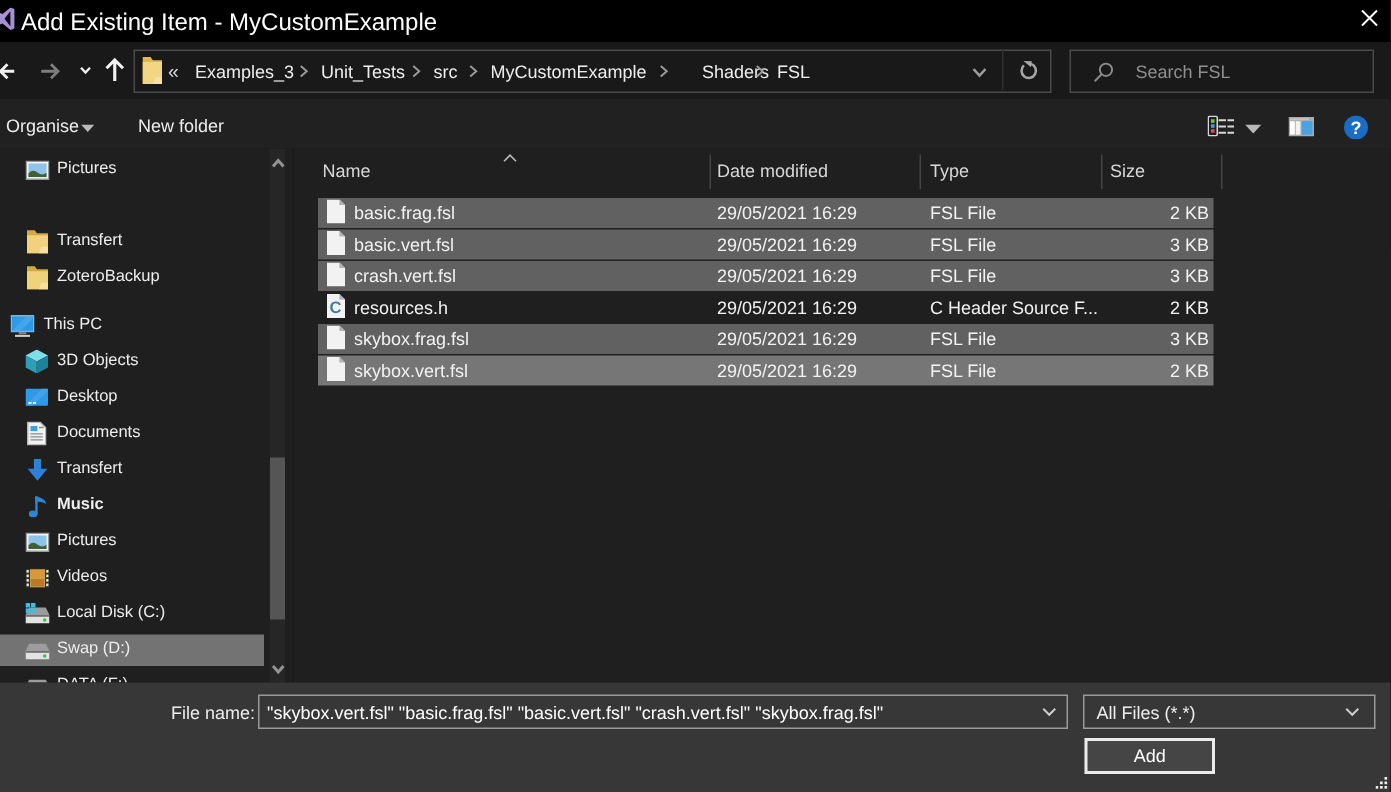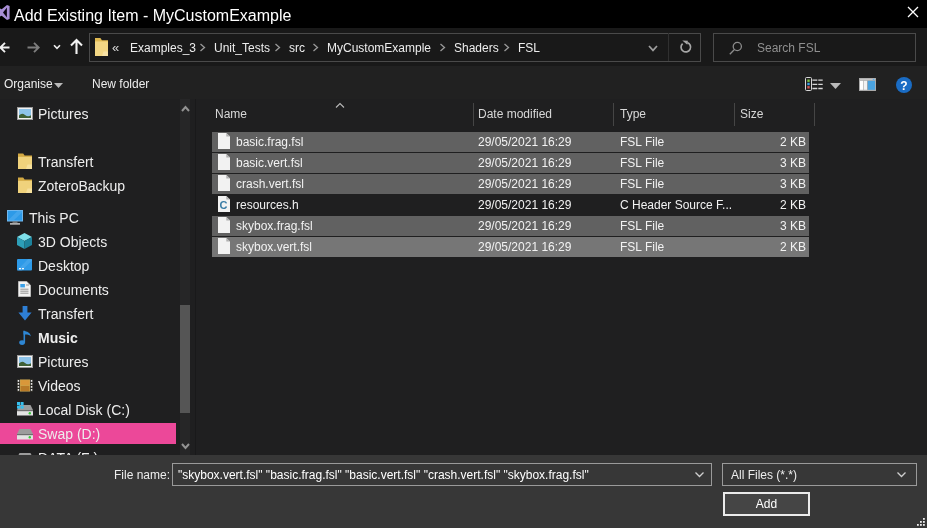--- a/index.html
+++ b/index.html
@@ -20,21 +20,21 @@
   background:#191919; border:1px solid #4a4a4a; }
 .crumb { position:absolute; top:13px; color:#ededed; font-size:12px; white-space:nowrap; }
 
 
 #toolbar { position:absolute; left:0; top:66px; width:927px; height:33px; background:#212121;padding-left:44px; }
 #toolbar .t { position:absolute; top:11px; color:#ededed; font-size:12px; }
 
 
 #content { position:absolute; left:0; top:99px; width:927px; height:356px; background:#1f1f20; overflow:hidden; }
 #sidebar { position:absolute; left:0; top:0; width:180px; height:356px; overflow:hidden; }
-.sbitem { position:absolute; left:0; width:176px; height:21px; color:#ededed; font-size:14px; }
+.sbitem { position:absolute; left:0; width:176px; height:21px; color:#ededed; font-size:11px; }
 .sbitem .lbl { position:absolute; left:38px; top:3px; white-space:nowrap; }
 #sbtrack { position:absolute; left:180px; top:0px; width:10px; height:356px; background:#262627; }
 #sbthumb { position:absolute; left:180px; top:206px; width:10px; height:108px; background:#555555; }
 
 
 #flist { position:absolute; left:196px; top:0; width:731px; height:356px; }
 .hdr { position:absolute; top:8px; color:#d8d8d8; font-size:12px; }
 .colsep { position:absolute; top:4px; width:1px; height:23px; background:#454545; }
 .row { position:absolute; left:16px; width:597px; height:20px; font-size:12px; color:#f2f2f2; }
 .row.sel { background:#616161; }
@@ -89,21 +89,21 @@
     <svg class="abs" style="left:95px;top:9px" width="13" height="19" viewBox="0 0 13 19">
       <path d="M0 1 h5.4 l1.5 2.2 H13 V19 H0 Z" fill="#e0b951"></path>
       <path d="M0 4.4 H13 V19 H0 Z" fill="#f2d684"></path>
       <path d="M8.5 14.5 H13 V19 H7 Z" fill="#f7e1a4"></path>
     </svg>
     <div class="crumb" style="left:112px;top:12px;font-size:13px;color:#d8d8d8">«</div>
     <div class="crumb" style="left:130px">Examples_3</div>
     <div class="crumb" style="left:214px">Unit_Tests</div>
     <div class="crumb" style="left:289px">src</div>
     <div class="crumb" style="left:327px">MyCustomExample</div>
-    <div class="crumb" style="left:454px">Shaders</div>
+    <div class="crumb" style="left:468px">Shaders</div>
     <div class="crumb" style="left:518px">FSL</div>
     <svg class="abs" style="left:199px;top:15px" width="7" height="9" viewBox="0 0 7 9">
         <path d="M1.5 1 L5.5 4.5 L1.5 8" stroke="#9a9a9a" stroke-width="1.3" fill="none"></path>
       </svg>
     <svg class="abs" style="left:274px;top:15px" width="7" height="9" viewBox="0 0 7 9">
         <path d="M1.5 1 L5.5 4.5 L1.5 8" stroke="#9a9a9a" stroke-width="1.3" fill="none"></path>
       </svg>
     <svg class="abs" style="left:312px;top:15px" width="7" height="9" viewBox="0 0 7 9">
         <path d="M1.5 1 L5.5 4.5 L1.5 8" stroke="#9a9a9a" stroke-width="1.3" fill="none"></path>
       </svg>
@@ -270,21 +270,21 @@
             <circle cx="12.8" cy="11.3" r="1.2" fill="#37c837"></circle>
             <g fill="#35c0f0">
               <rect x="0" y="0" width="3" height="3"></rect>
               <rect x="3.6" y="0" width="3" height="3"></rect>
               <rect x="0" y="3.6" width="3" height="3"></rect>
               <rect x="3.6" y="3.6" width="3" height="3"></rect>
             </g>
           </svg>
           <span class="lbl" style="left:38px">Local Disk (C:)</span>
         </div>
-      <div class="sbitem" style="top:324px;background:#ec4899;">
+      <div class="sbitem" style="top:324px;background:#737373;">
           <svg class="abs" style="left:17px;top:6px" width="16" height="11" viewBox="0 0 16 11">
             <path d="M2.5 0 H13.5 L16 5 H0 Z" fill="#9c9c9c"></path>
             <rect x="0" y="5" width="16" height="5.5" fill="#e3e3e3"></rect>
             <rect x="0" y="5" width="16" height="1.2" fill="#6e6e6e"></rect>
             <circle cx="12.8" cy="8.3" r="1.2" fill="#37c837"></circle>
           </svg>
           <span class="lbl" style="left:38px">Swap (D:)</span>
         </div>
       <div class="sbitem" style="top:348px;">
           <svg class="abs" style="left:17px;top:6px" width="16" height="11" viewBox="0 0 16 11">

